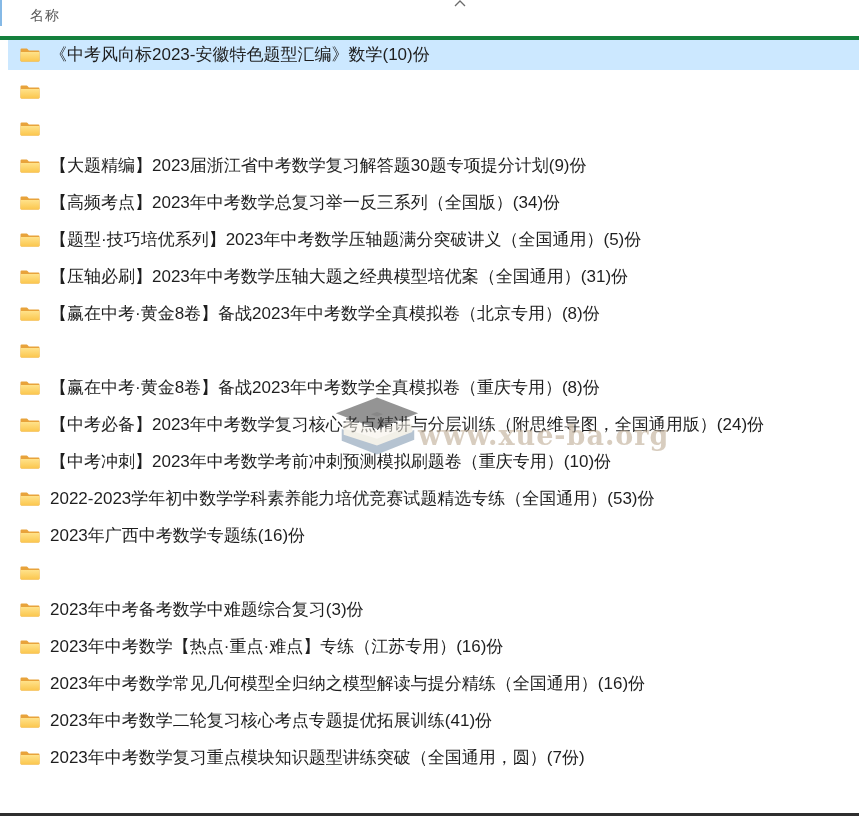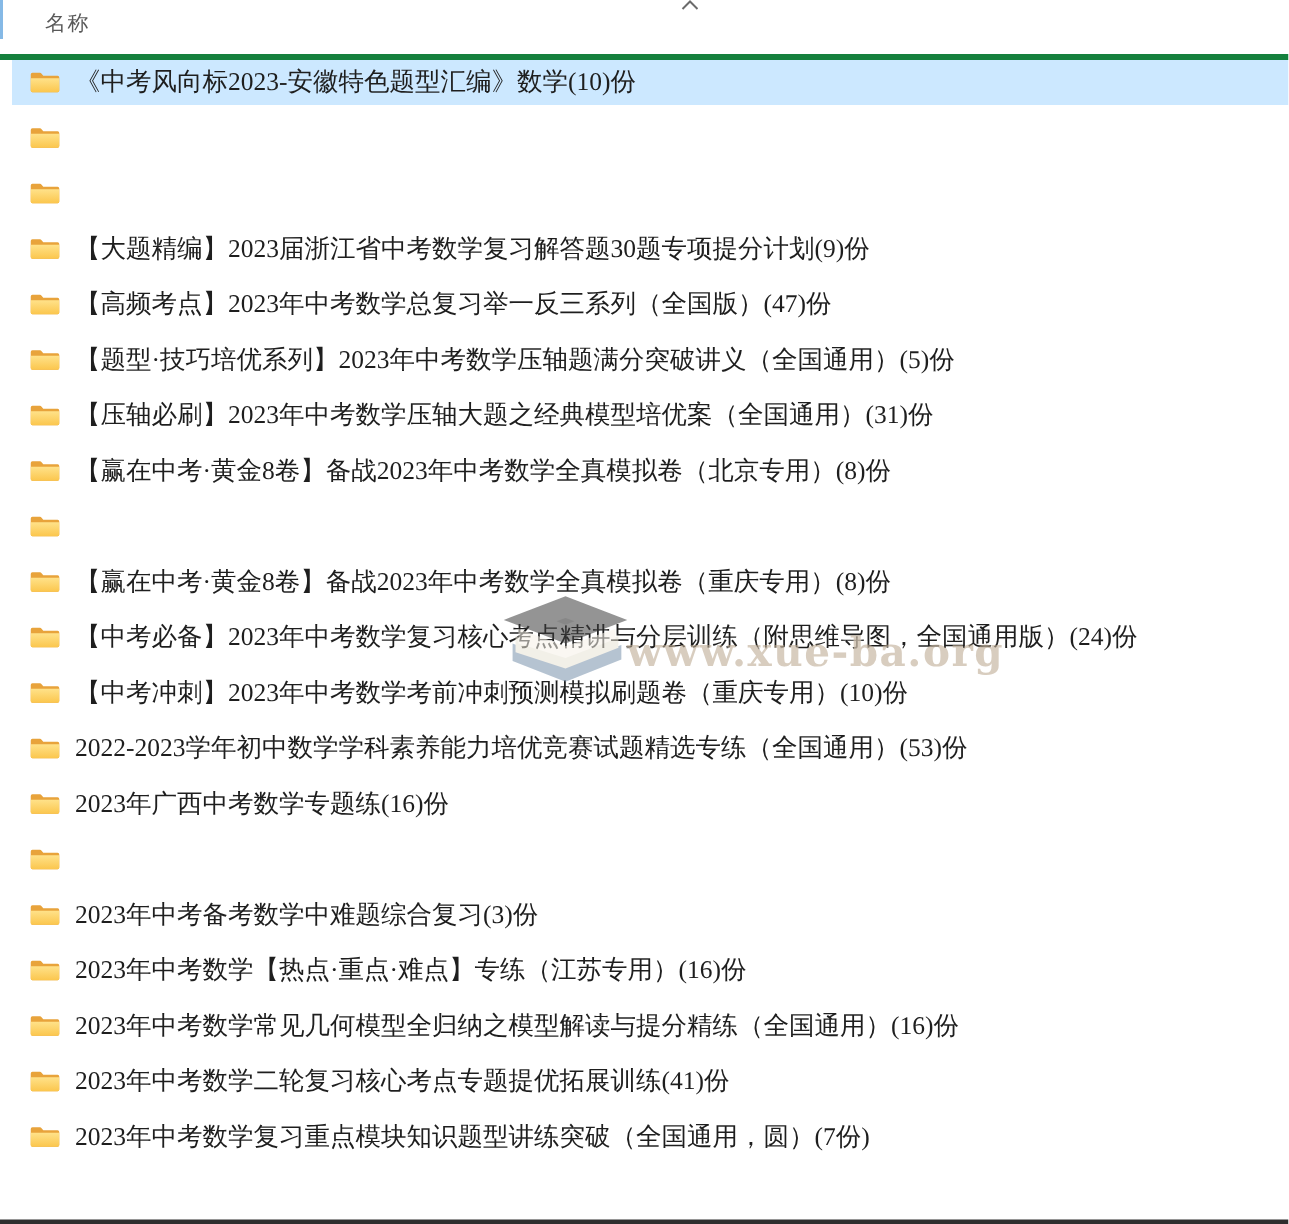--- a/index.html
+++ b/index.html
@@ -25,21 +25,21 @@
   }
   .col-header .sort-caret{
     position:absolute;left:452px;top:-2px;width:16px;height:10px;
     display:flex;align-items:center;justify-content:center;
   }
 
   
   .file-list{position:absolute;left:0;top:40px;right:0;}
   .file-row{
     height:30px;margin:0 0 7px 8px;padding-left:12px;
-    display:flex;align-items:center;cursor:default;font-family:Liberation Serif, serif;
+    display:flex;align-items:center;cursor:default;
   }
   .file-row.selected{background:#cce8ff;}
   .folder-icon{flex:0 0 auto;width:20px;height:16px;margin-right:10px;display:block;}
   .file-name{
     font-size:17px;color:#1e1e1e;white-space:nowrap;line-height:30px;
   }
 
   
   .watermark-logo{position:absolute;left:328px;top:391px;opacity:.55;pointer-events:none;}
   .watermark-text{
@@ -120,21 +120,21 @@
     <svg class="folder-icon" viewBox="0 0 20 16">
       <defs>
         <linearGradient id="fg" x1="0" y1="0" x2="0" y2="1">
           <stop offset="0" stop-color="#ffe28a"></stop>
           <stop offset="1" stop-color="#fbc64d"></stop>
         </linearGradient>
       </defs>
       <path d="M0.5 2.6 a1.1 1.1 0 0 1 1.1 -1.1 h5.1 a1.1 1.1 0 0 1 .86 .42 l1.3 1.66 h9.54 a1.1 1.1 0 0 1 1.1 1.1 v8.7 a1.1 1.1 0 0 1 -1.1 1.1 h-16.8 a1.1 1.1 0 0 1 -1.1 -1.1 z" fill="#e8a33b"></path>
       <path d="M0.5 5.1 h19 v8.3 a1.1 1.1 0 0 1 -1.1 1.1 h-16.8 a1.1 1.1 0 0 1 -1.1 -1.1 z" fill="url(#fg)"></path>
     </svg>
-    <span class="file-name">【高频考点】2023年中考数学总复习举一反三系列（全国版）(47)份</span>
+    <span class="file-name">【高频考点】2023年中考数学总复习举一反三系列（全国版）(34)份</span>
   </div>
     <div class="file-row">
     <svg class="folder-icon" viewBox="0 0 20 16">
       <defs>
         <linearGradient id="fg" x1="0" y1="0" x2="0" y2="1">
           <stop offset="0" stop-color="#ffe28a"></stop>
           <stop offset="1" stop-color="#fbc64d"></stop>
         </linearGradient>
       </defs>
       <path d="M0.5 2.6 a1.1 1.1 0 0 1 1.1 -1.1 h5.1 a1.1 1.1 0 0 1 .86 .42 l1.3 1.66 h9.54 a1.1 1.1 0 0 1 1.1 1.1 v8.7 a1.1 1.1 0 0 1 -1.1 1.1 h-16.8 a1.1 1.1 0 0 1 -1.1 -1.1 z" fill="#e8a33b"></path>

